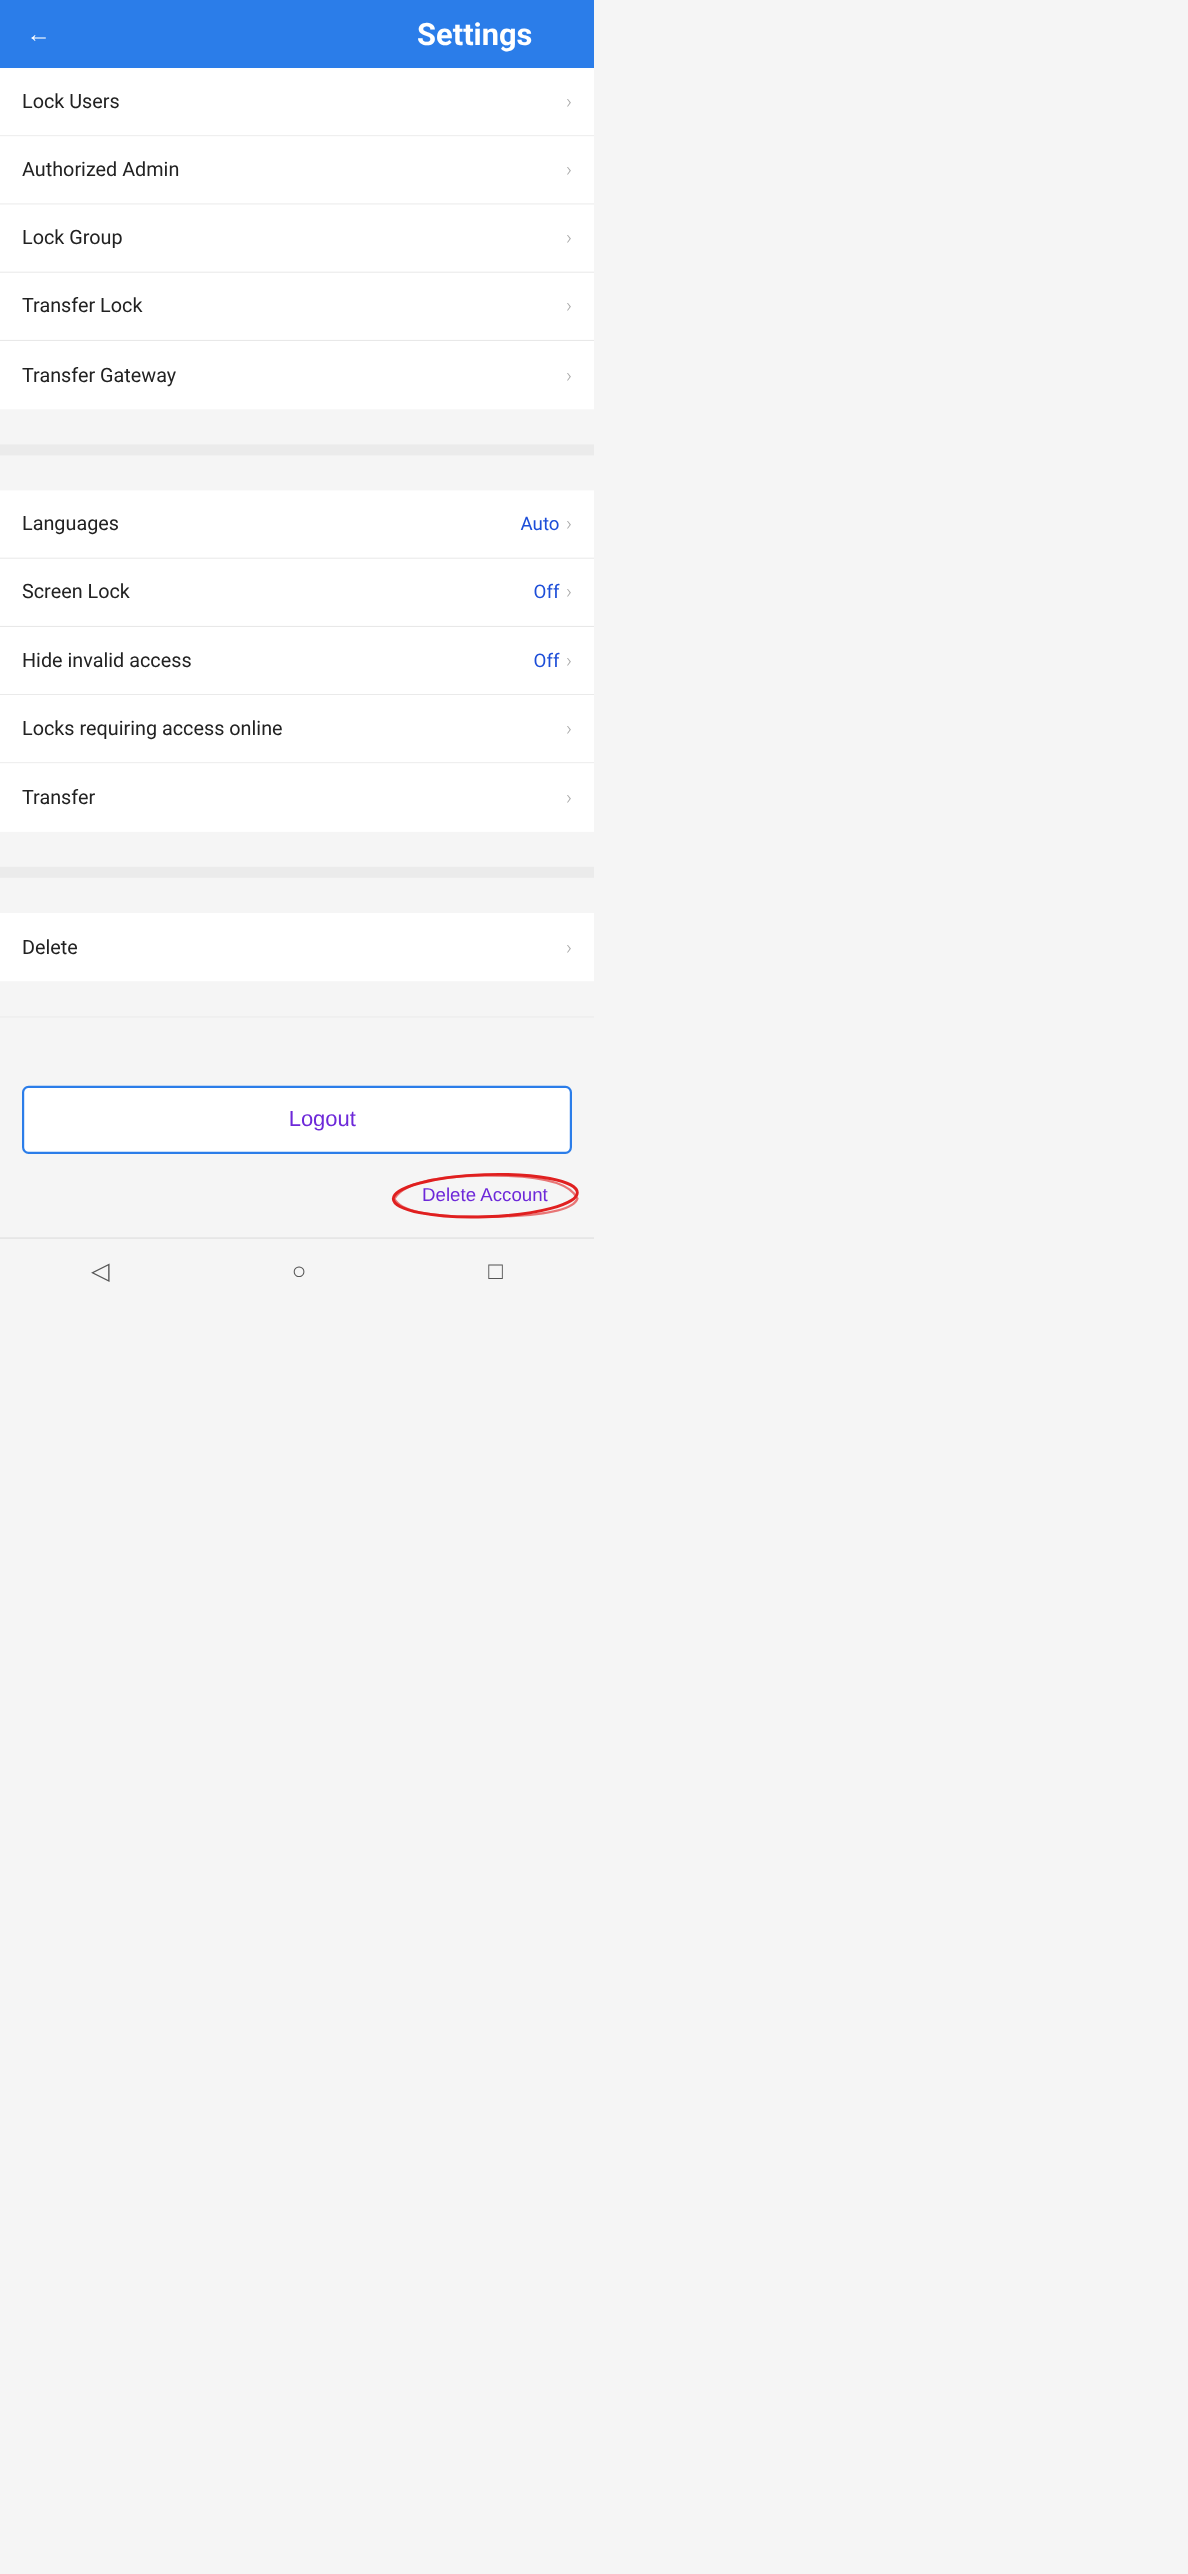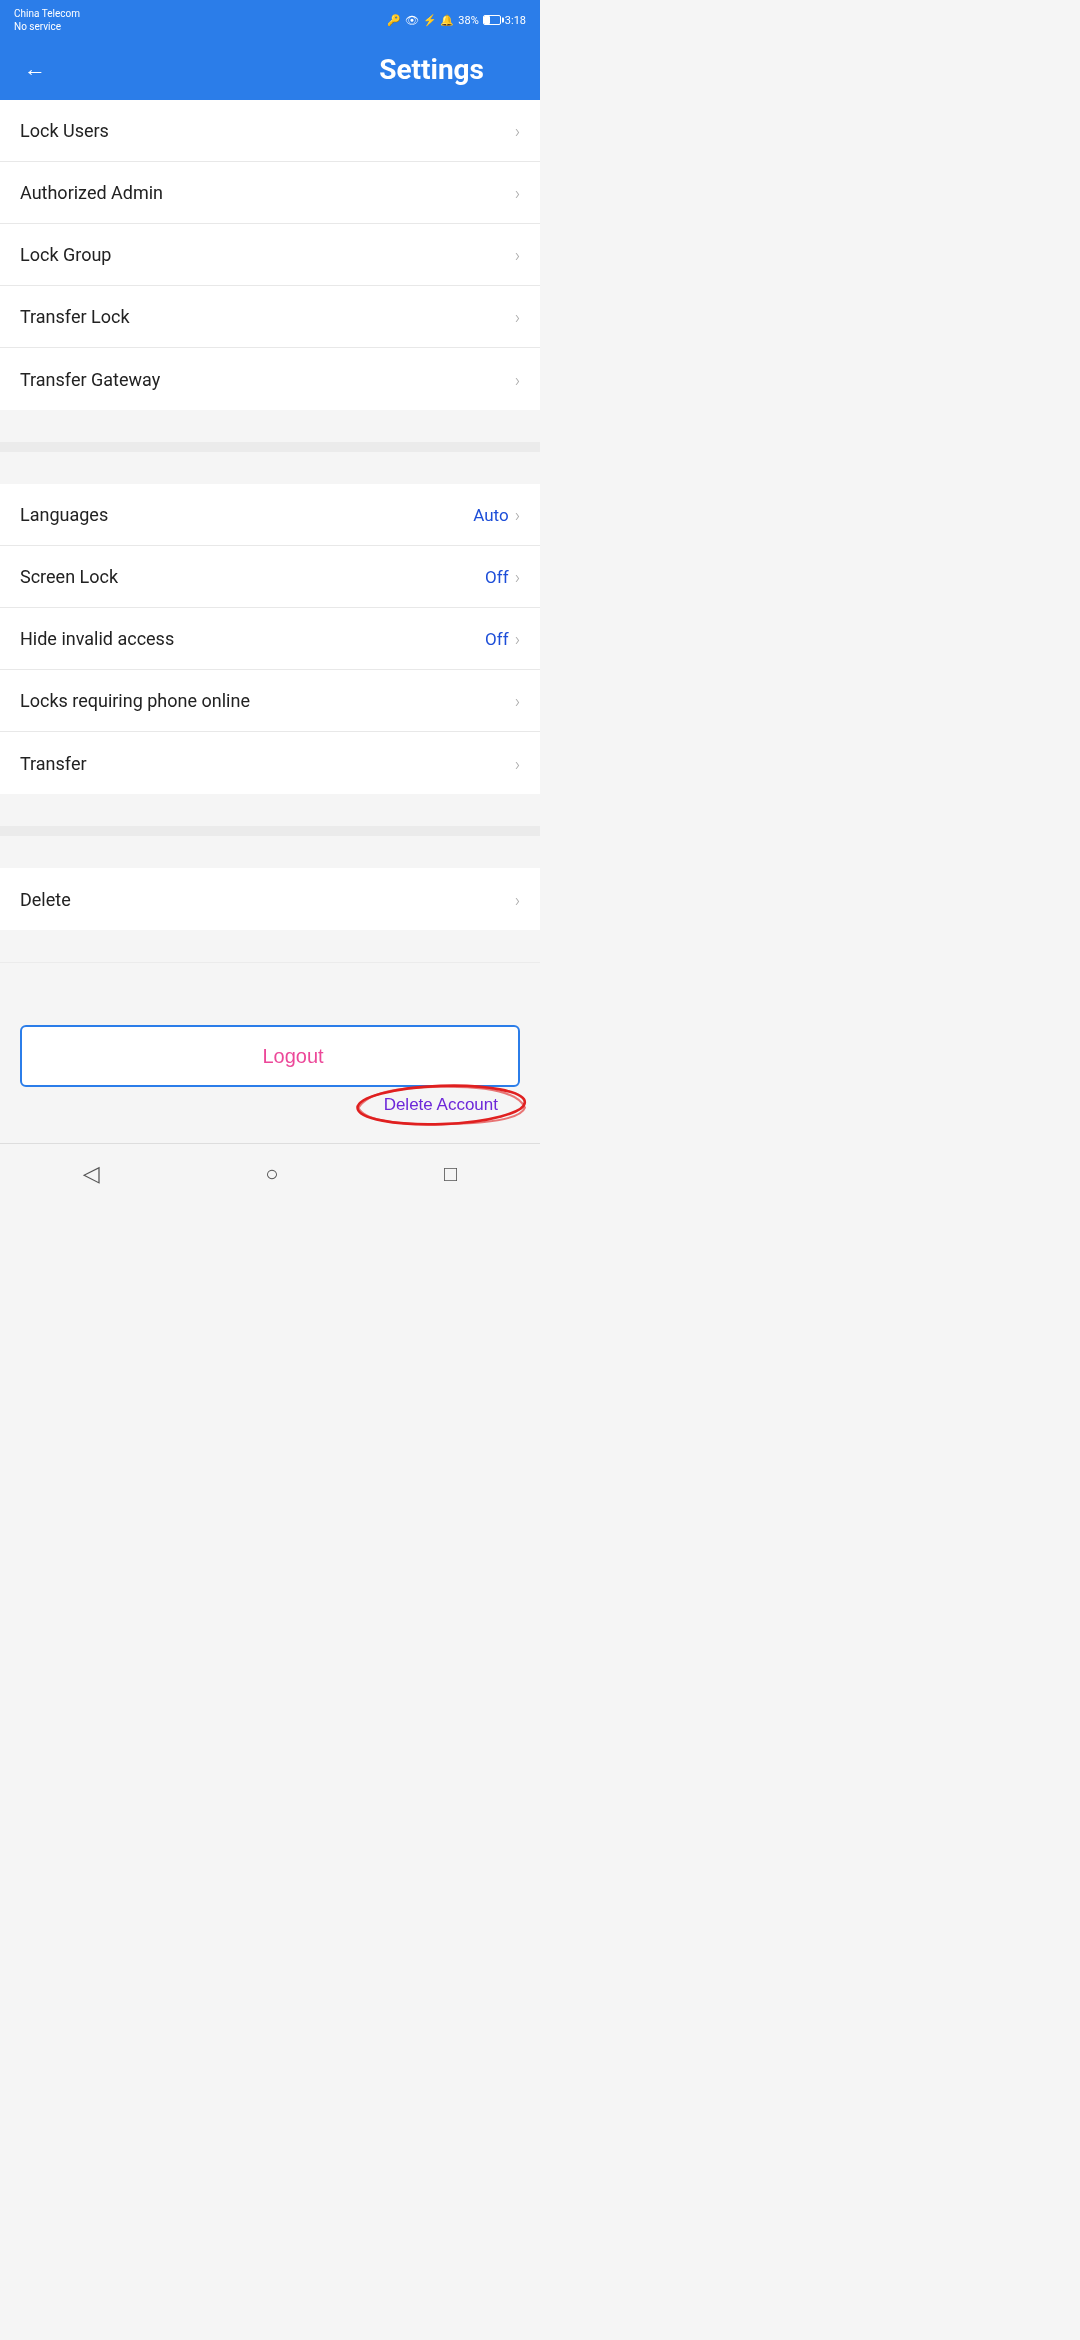--- a/index.html
+++ b/index.html
@@ -135,24 +135,25 @@
       padding: 30px 20px 20px 20px;
       flex: 1;
     }
 
     .logout-btn {
       width: 100%;
       height: 62px;
       background: white;
       border: 2px solid #2b7de9;
       border-radius: 6px;
-      color: #ec4899;
+      color: #6d28d9;
       font-size: 20px;
       cursor: pointer;
       font-weight: 400;
+      margin-bottom: 20px;
       padding-left: 46px;
     }
 
     .delete-account-btn {
       display: block;
       margin-left: auto;
       background: none;
       border: none;
       color: #6d28d9;
       font-size: 17px;
@@ -212,37 +213,20 @@
       display: flex;
       flex-direction: column;
       gap: 32px;
     }
   </style>
 </head>
 <body>
 
 <div class="full-page">
 
-  <div class="status-bar">
-    <div class="status-left">
-      <span>China Telecom</span>
-      <span>No service</span>
-    </div>
-    <div class="status-right">
-      <span>🔑</span>
-      <span>👁</span>
-      <span>⚡</span>
-      <span>🔔</span>
-      <span>38%</span>
-      <div class="battery-icon">
-        <div class="battery-fill"></div>
-      </div>
-      <span>3:18</span>
-    </div>
-  </div>
 
   <div class="app-bar">
     <div class="back-btn">←</div>
     <div class="app-bar-title">Settings</div>
   </div>
 
   <div class="main-content">
 
     <div class="settings-list">
       <div class="settings-item">
@@ -295,21 +279,21 @@
         </div>
       </div>
       <div class="settings-item">
         <span class="item-label">Hide invalid access</span>
         <div class="item-right">
           <span class="item-value">Off</span>
           <span class="chevron">›</span>
         </div>
       </div>
       <div class="settings-item">
-        <span class="item-label">Locks requiring phone online</span>
+        <span class="item-label">Locks requiring access online</span>
         <div class="item-right">
           <span class="chevron">›</span>
         </div>
       </div>
       <div class="settings-item">
         <span class="item-label">Transfer</span>
         <div class="item-right">
           <span class="chevron">›</span>
         </div>
       </div>

